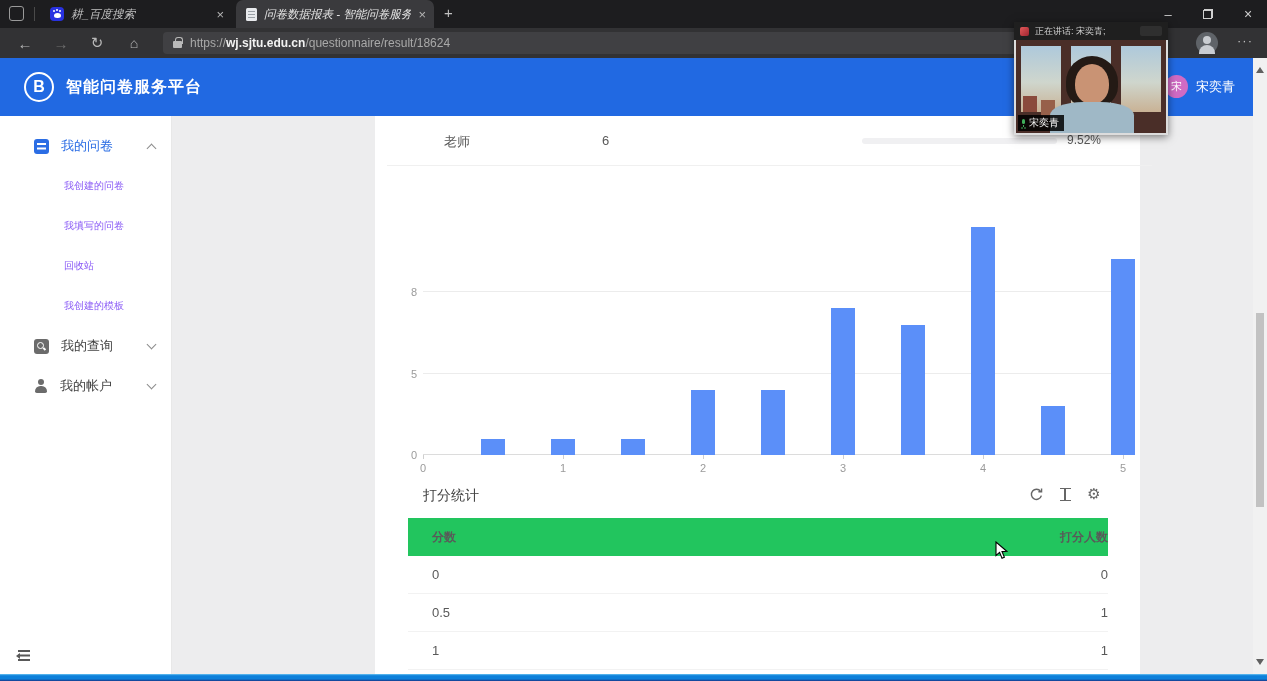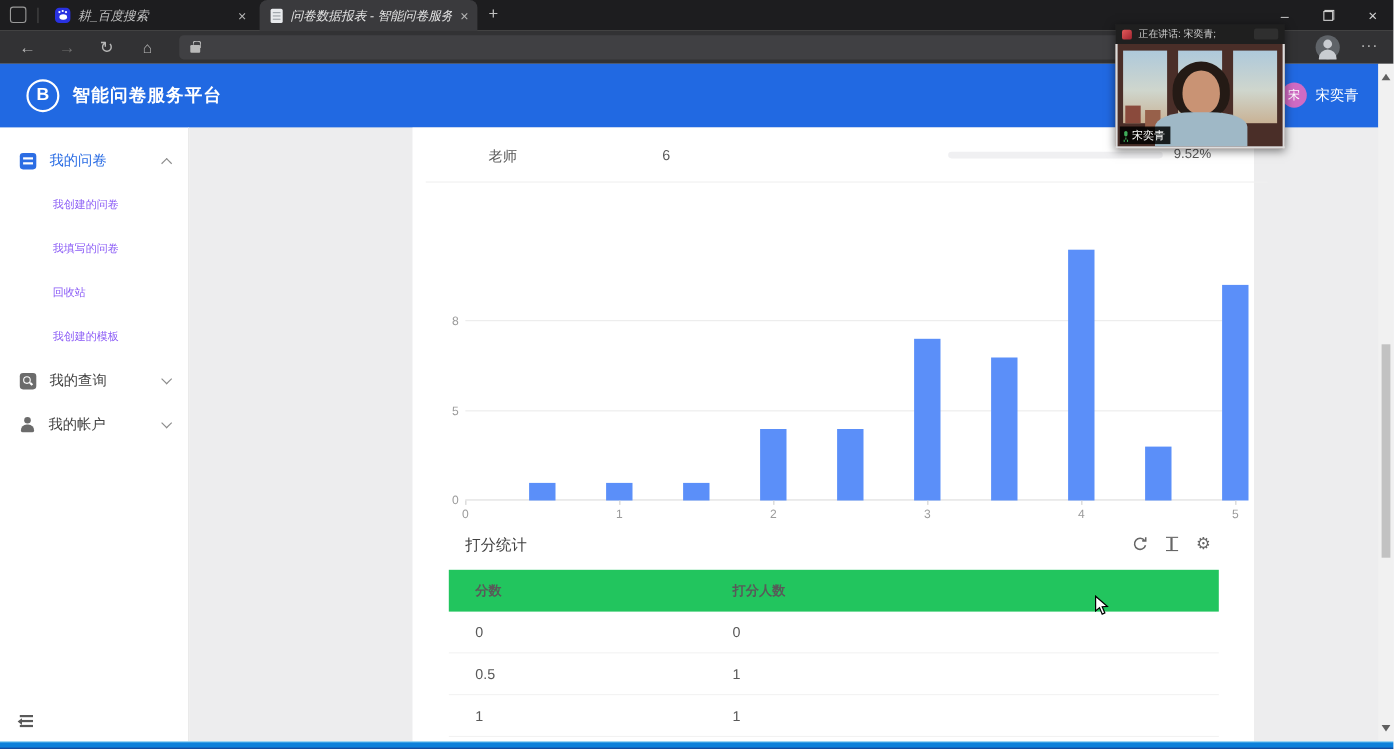--- a/index.html
+++ b/index.html
@@ -45,21 +45,21 @@
 
   
   .app-header { position:absolute; left:0; top:58px; width:1253px; height:58px; background:#2169e2; display:flex; align-items:center; padding:0 24px; }
   .logo-circle { width:30px; height:30px; border:2px solid #fff; border-radius:50%; color:#fff; font-weight:bold; font-size:16px; display:flex; align-items:center; justify-content:center; }
   .app-title { color:#fff; font-size:16px; font-weight:bold; margin-left:12px; letter-spacing:1px; }
   .user-chip { position:absolute; right:18px; top:17px; display:flex; align-items:center; gap:8px; }
   .user-avatar { width:23px; height:23px; border-radius:50%; background:#d06bc4; color:#fff; font-size:11px; display:flex; align-items:center; justify-content:center; }
   .user-name { color:#fff; font-size:13px; }
 
   
-  .sidebar { position:absolute; left:0; top:116px; width:172px; height:558px; background:#fff; border-right:1px solid #e8e8e8; }
+  .sidebar { position:absolute; left:0; top:116px; width:172px; height:558px; background:#fff; border-right:1px solid #e8e8e8;padding-left:16px; }
   .side-menu { padding-top:10px; }
   .side-item { height:40px; display:flex; align-items:center; padding:0 16px 0 18px; font-size:13px; color:#434343; cursor:pointer; }
   .side-item .si-label { margin-left:12px; flex:1; }
   .side-item.active { color:#2b6de4; }
   .side-sub { height:40px; display:flex; align-items:center; padding-left:48px; font-size:10px; color:#8b5cf6; cursor:pointer; }
   .chev { width:7px; height:7px; border-right:1.5px solid #8c8c8c; border-bottom:1.5px solid #8c8c8c; transform:rotate(45deg); margin-top:-3px; }
   .chev.up { transform:rotate(-135deg); margin-top:4px; }
   .ico-form { width:15px; height:15px; background:#2b6de4; border-radius:3px; position:relative; flex:none; }
   .ico-form::before { content:""; position:absolute; left:3px; top:4.5px; width:9px; height:1.6px; background:#fff; box-shadow:0 4.5px 0 #fff; }
   .ico-search { width:15px; height:15px; background:#6b6b6b; border-radius:3px; position:relative; flex:none; }
@@ -99,21 +99,21 @@
   .stats-head { position:absolute; left:0; top:365px; width:765px; height:30px; }
   .stats-title { position:absolute; left:48px; top:6px; font-size:14px; color:#404040; }
   .tool-ico { position:absolute; top:4px; width:18px; height:18px; display:flex; align-items:center; justify-content:center; cursor:pointer; }
   .ti-refresh { left:652px; } .ti-ibeam { left:681px; } .ti-gear { left:710px; font-size:15px; color:#666; }
   .ibeam-glyph { width:11px; height:13px; border-top:1.6px solid #666; border-bottom:1.6px solid #666; position:relative; }
   .ibeam-glyph::before { content:""; position:absolute; left:4.6px; top:0; bottom:0; width:1.6px; background:#666; }
 
   .stats-table { position:absolute; left:33px; top:402px; width:700px; }
   .thead { height:38px; background:#22c55e; display:flex; align-items:center; font-size:12px; color:#595959;font-weight:bold; }
   .trow { height:38px; display:flex; align-items:center; font-size:13px; color:#595959; border-bottom:1px solid #f2f2f2; }
-  .c1 { width:258px; padding-left:24px; } .c2 { flex:1; }
+  .c1 { width:258px; padding-left:24px; } .c2 { flex:1;text-align:right; }
 
   
   .scroll-gutter { position:absolute; left:1253px; top:58px; width:14px; height:616px; background:#f1f1f1; }
   .sb-up { position:absolute; left:3px; top:5px; border:4px solid transparent; border-bottom:6px solid #606060; }
   .sb-down { position:absolute; left:3px; bottom:5px; border:4px solid transparent; border-top:6px solid #606060; }
   .sb-thumb { position:absolute; left:3px; top:255px; width:8px; height:194px; background:#c2c2c2; }
 
   
   .bottom-strip { position:absolute; left:0; top:674px; width:1267px; height:7px;
     background:linear-gradient(180deg,#6cc4f2 0%,#0d80da 25%,#0d80da 70%,#16398c 100%); }
@@ -165,20 +165,21 @@
     <div class="win-btn wb-close">×</div>
   </div>
 
   <div class="toolbar">
     <div class="nav-ico ni-back">←</div>
     <div class="nav-ico ni-fwd">→</div>
     <div class="nav-ico ni-refresh">↻</div>
     <div class="nav-ico ni-home">⌂</div>
     <div class="url-pill">
       <span class="lock-icon"></span>
+      <span class="url-text"><span>https://</span><b>wj.sjtu.edu.cn</b><span>/questionnaire/result/18624</span></span>
     </div>
     <div class="fav-star">☆</div>
     <div class="profile-btn"></div>
     <div class="menu-dots">···</div>
   </div>
 
   <div class="app-header">
     <div class="logo-circle">B</div>
     <div class="app-title">智能问卷服务平台</div>
     <div class="user-chip">

